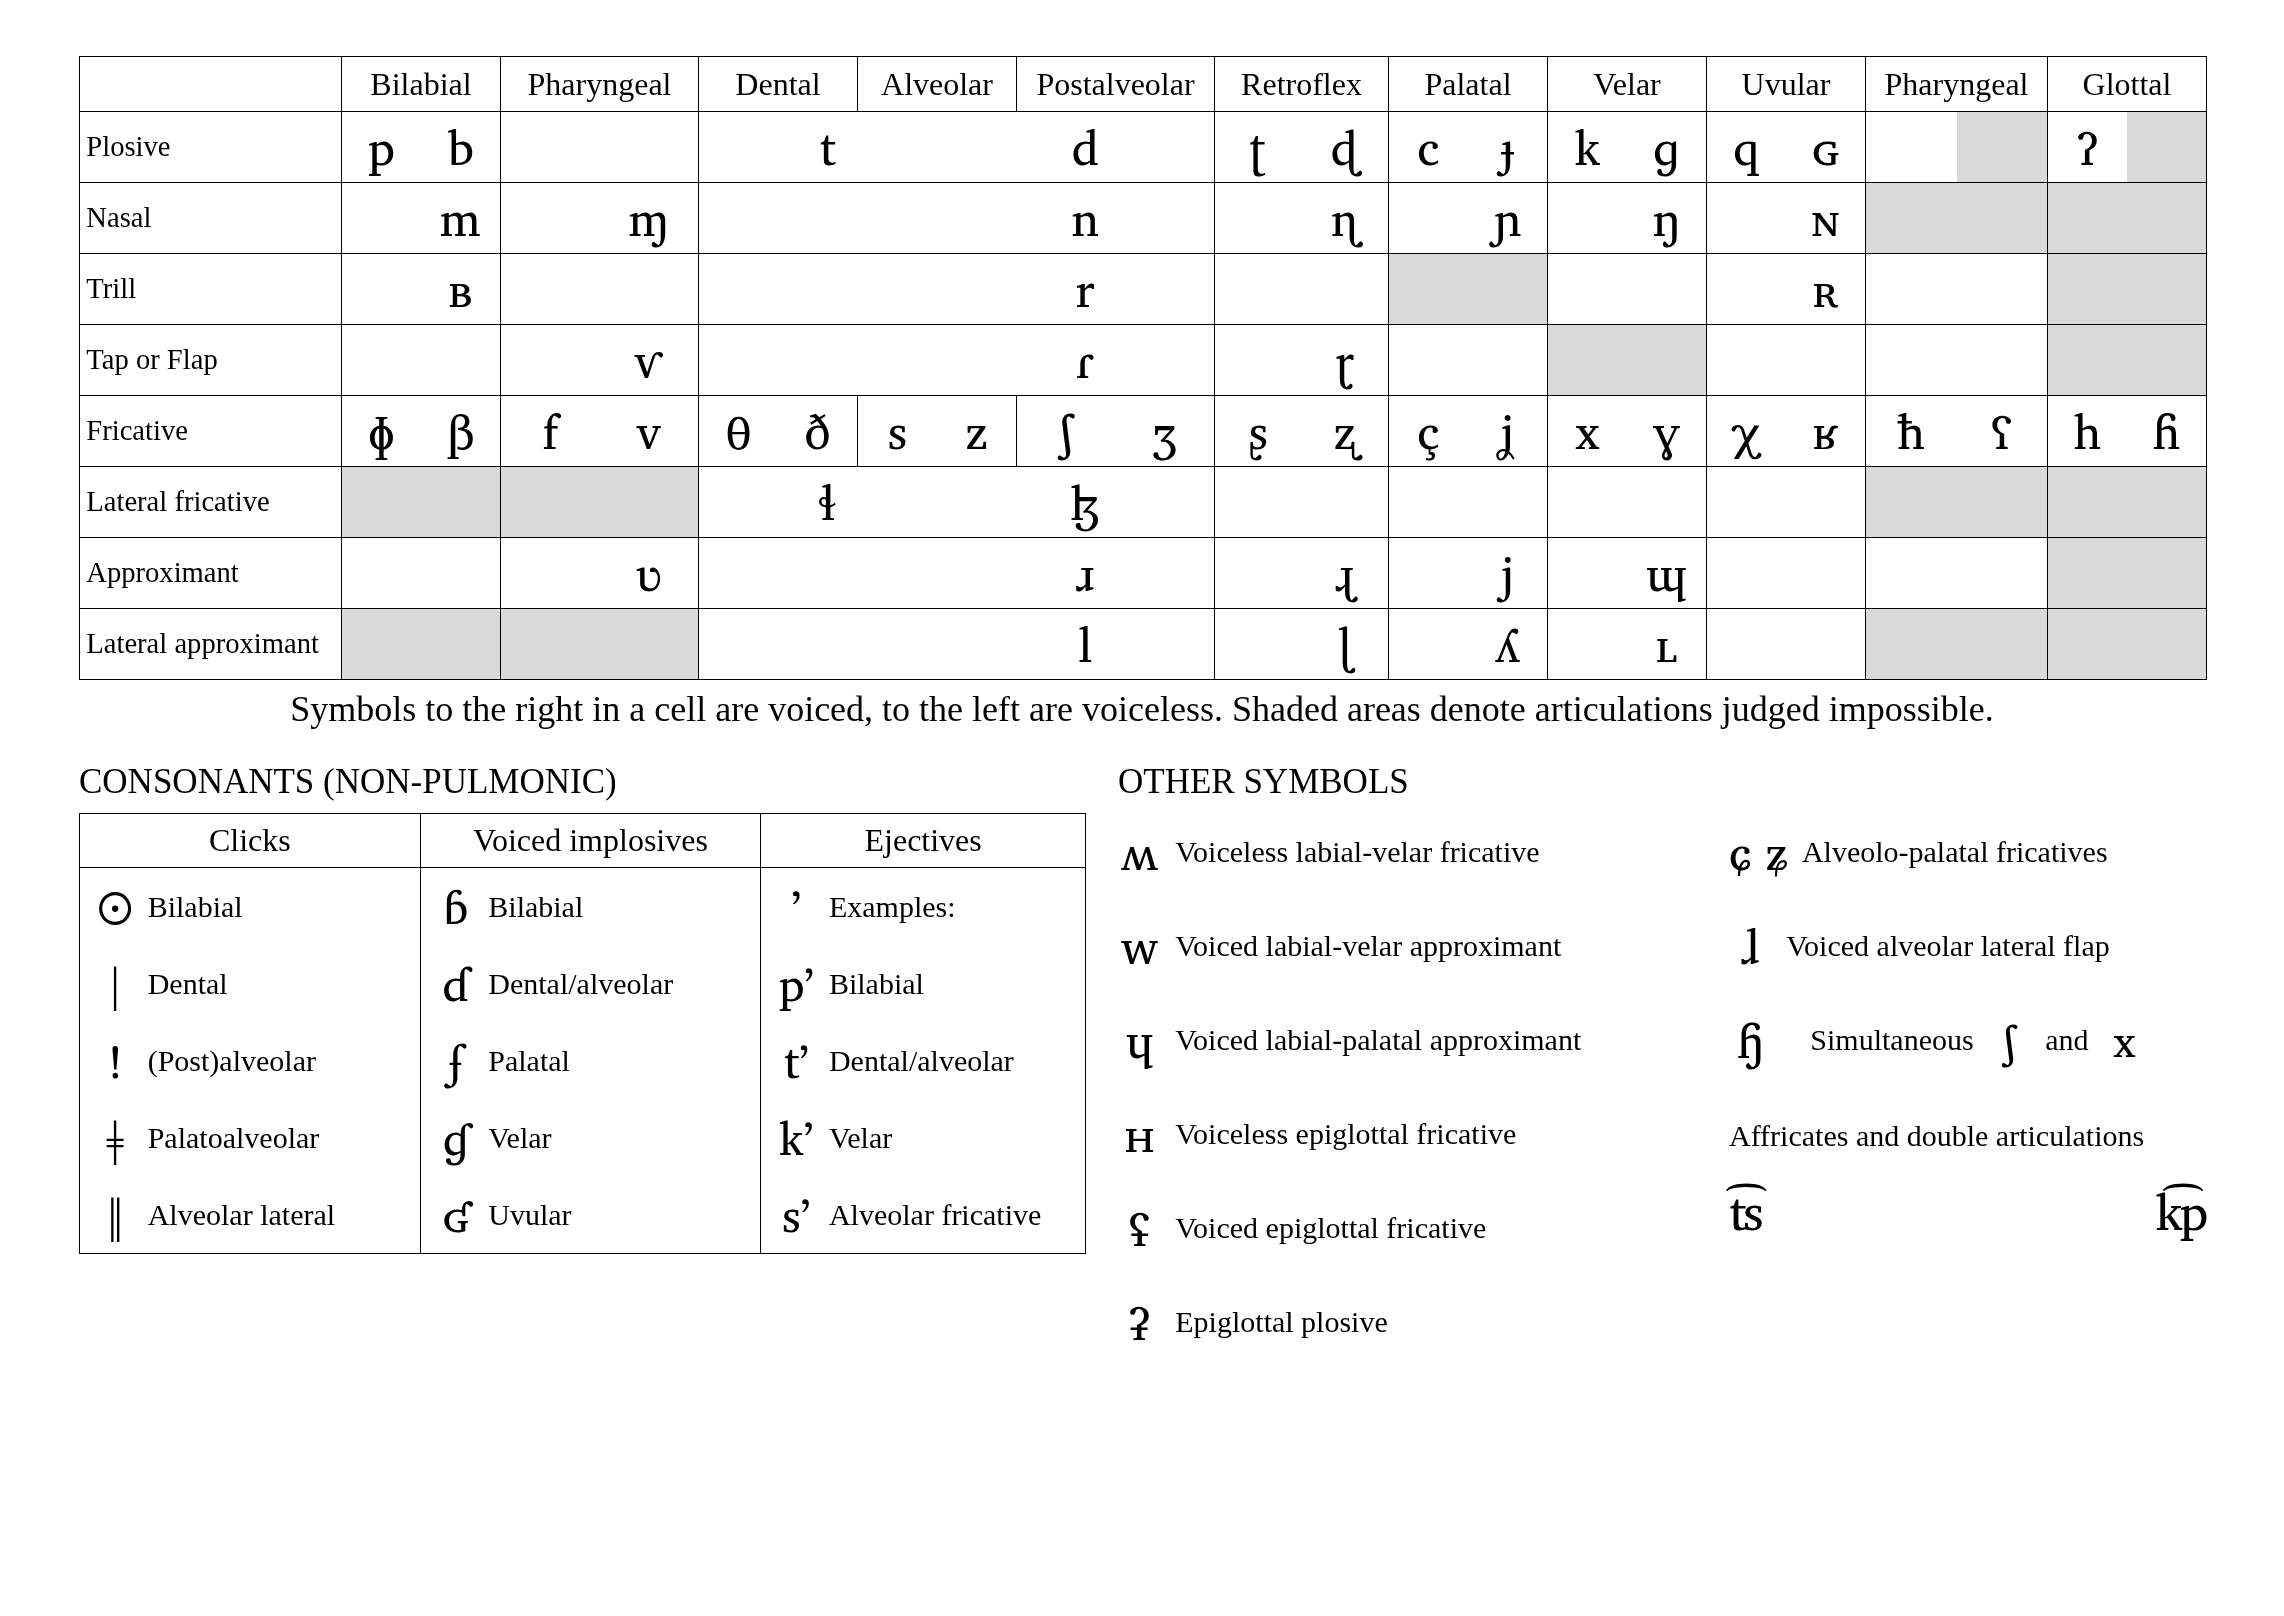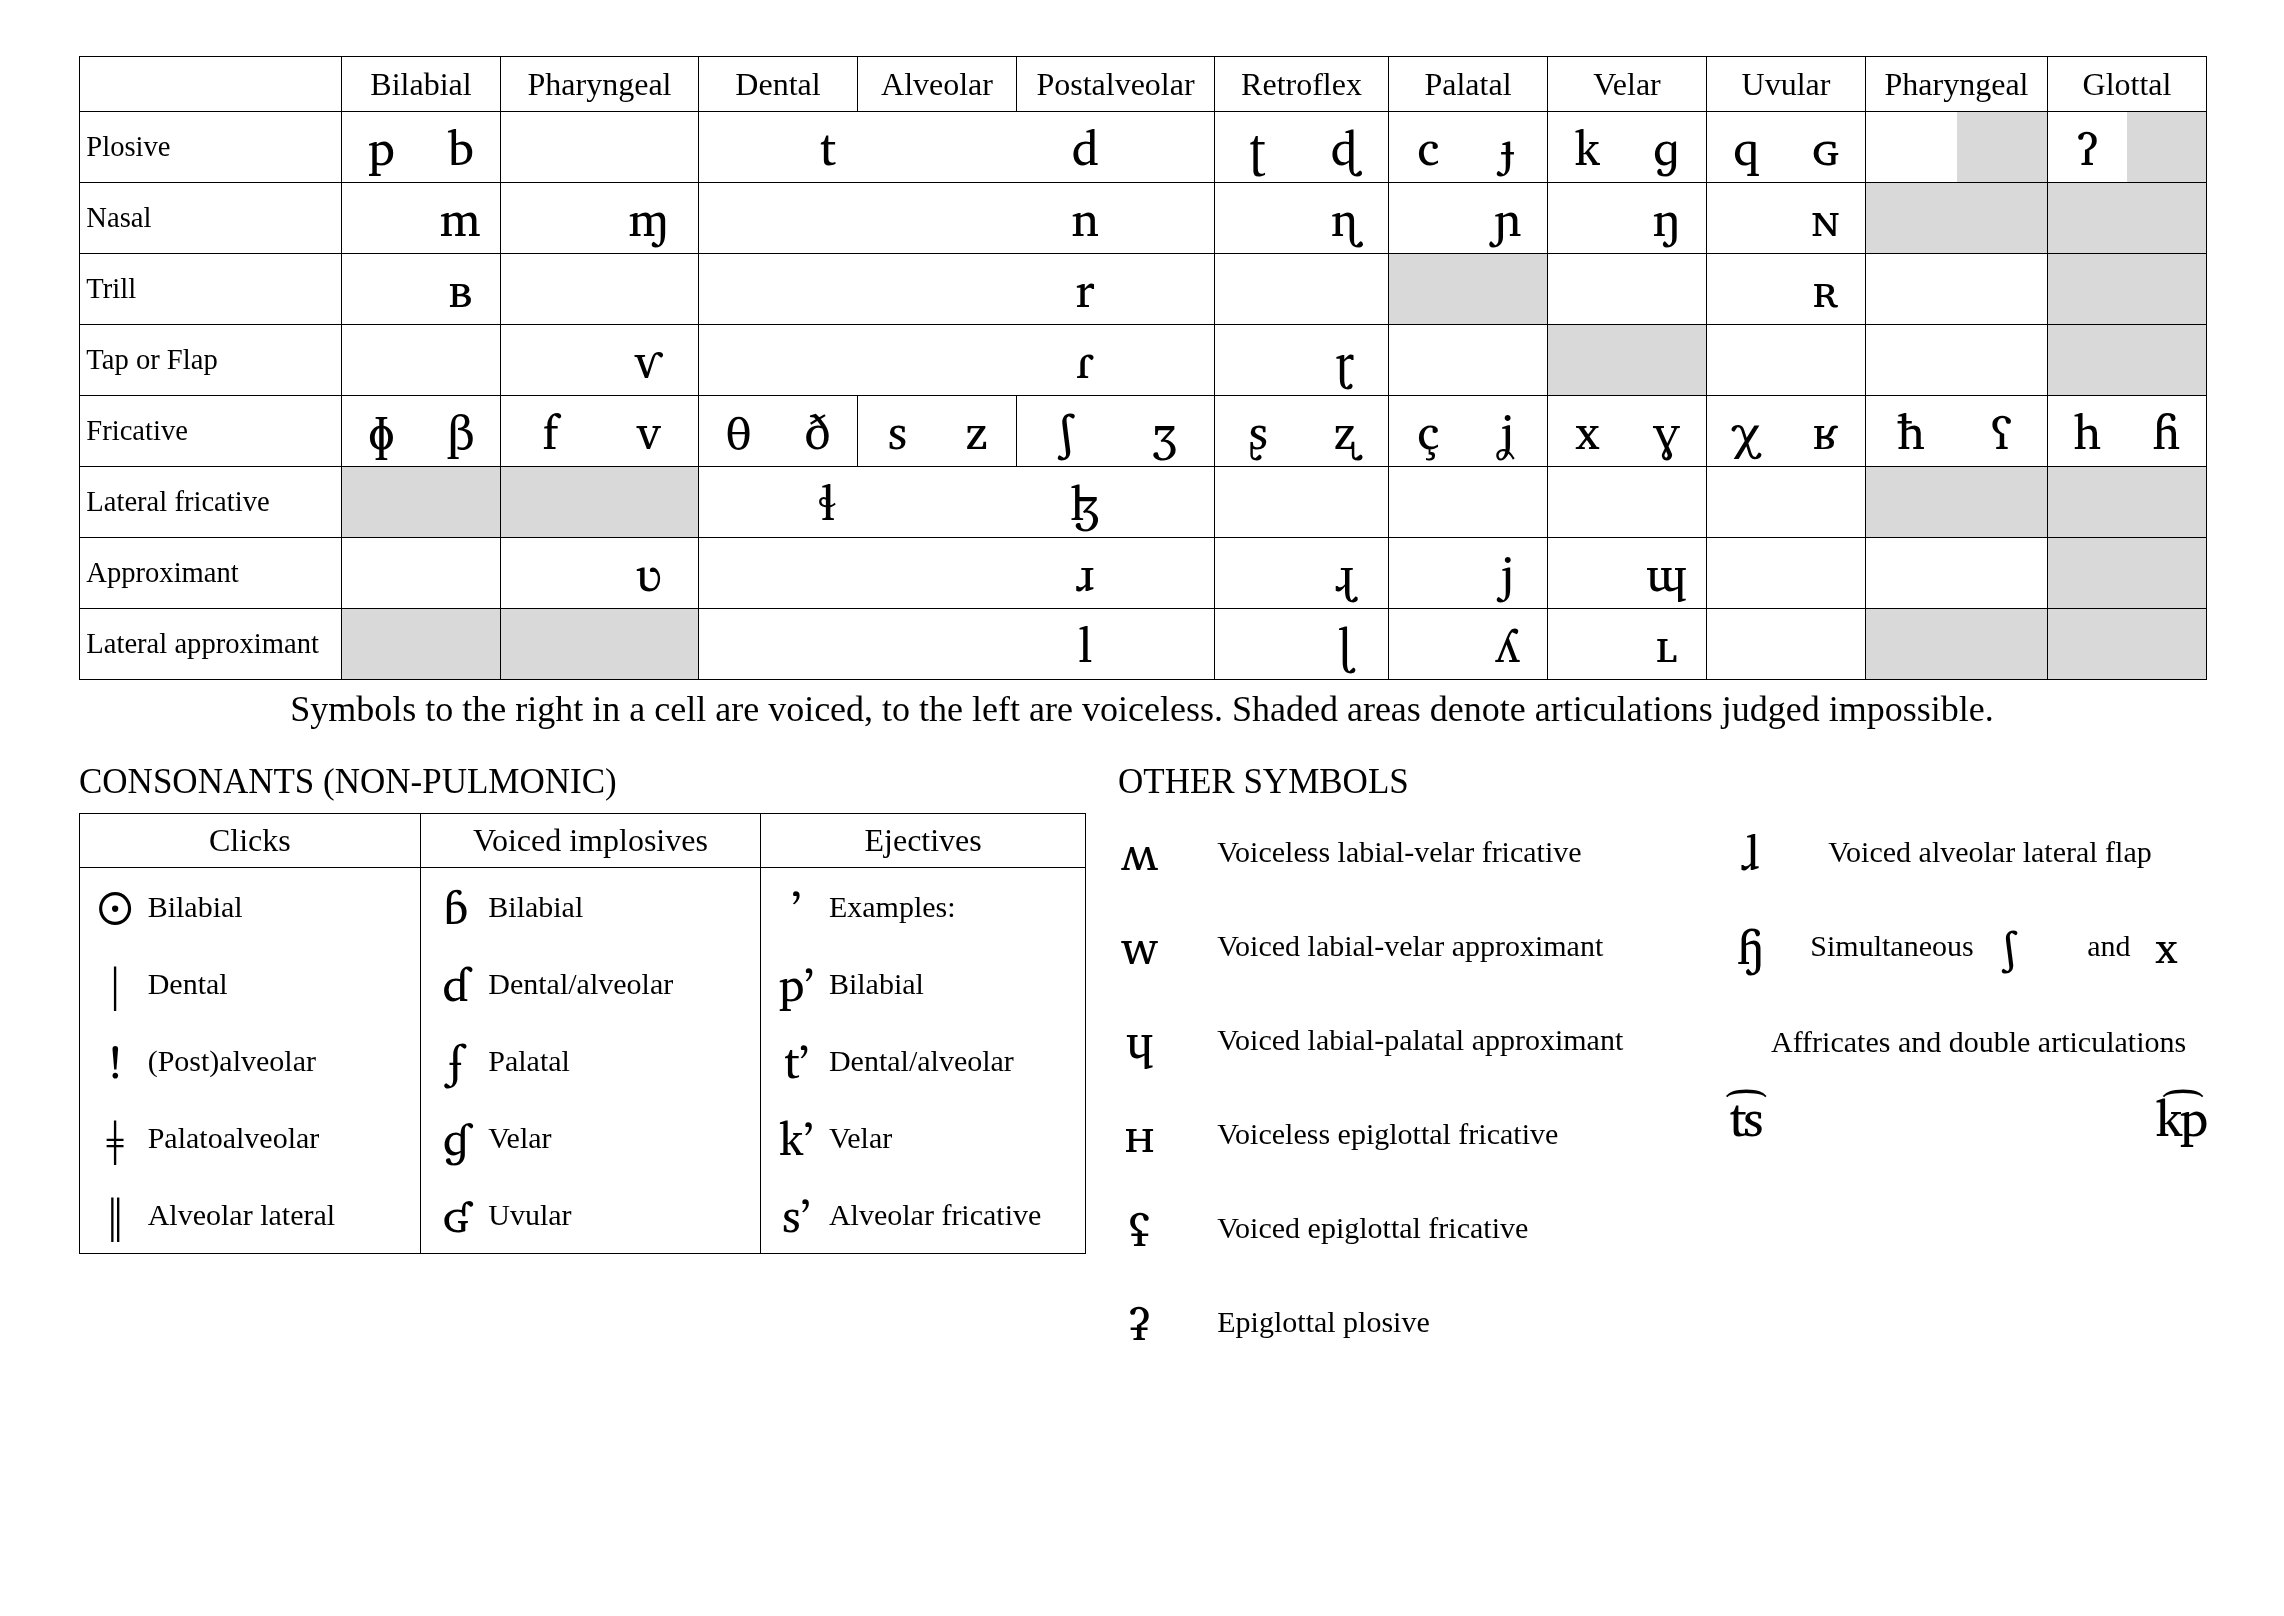--- a/index.html
+++ b/index.html
@@ -25,21 +25,21 @@
   .npcell{display:flex;align-items:center;gap:11px;padding:0 12.7px;}
   .sym{font-size:46px;font-family:"Doulos SIL","Charis SIL","Times New Roman",serif;display:inline-block;min-width:43px;text-align:center;}
   .lbl{font-size:30px;}
   
   .other{flex:1;}
   .ocols{display:flex;gap:24px;}
   .ocol{display:flex;flex-direction:column;gap:16px;}
   .orow{display:flex;align-items:center;gap:14.3px;}
   .orow .sym{font-size:44px;}
   .orow .sym.big{font-size:48px;}
-  .orow .lbl{font-size:30px;margin-left:42px;}
+  .orow .lbl{font-size:30px;}
   .tie{font-size:51px;letter-spacing:-3.2px;font-family:"Doulos SIL","Charis SIL","Times New Roman",serif;}
 </style>
 </head>
 <body>
 
 <div class="page">
 
   <table class="pul">
     <colgroup>
       <col style="width:262px">
@@ -690,20 +690,24 @@
               <span class="sym big">ʢ</span>
               <span class="lbl">Voiced epiglottal fricative</span>
             </div>
             <div class="orow">
               <span class="sym big">ʡ</span>
               <span class="lbl">Epiglottal plosive</span>
             </div>
           </div>
         <div class="ocol" id="other-right" style="flex:1">
             <div class="orow">
+              <span class="sym big">ɕ ʑ</span>
+              <span class="lbl">Alveolo-palatal fricatives</span>
+            </div>
+            <div class="orow">
               <span class="sym big">ɺ</span>
               <span class="lbl">Voiced alveolar lateral flap</span>
             </div>
             <div class="orow">
               <span class="sym big">ɧ</span>
               <span class="lbl" style="margin-left:24px">Simultaneous</span>
               <span class="sym">ʃ</span>
               <span class="lbl">and</span>
               <span class="sym">x</span>
             </div>

